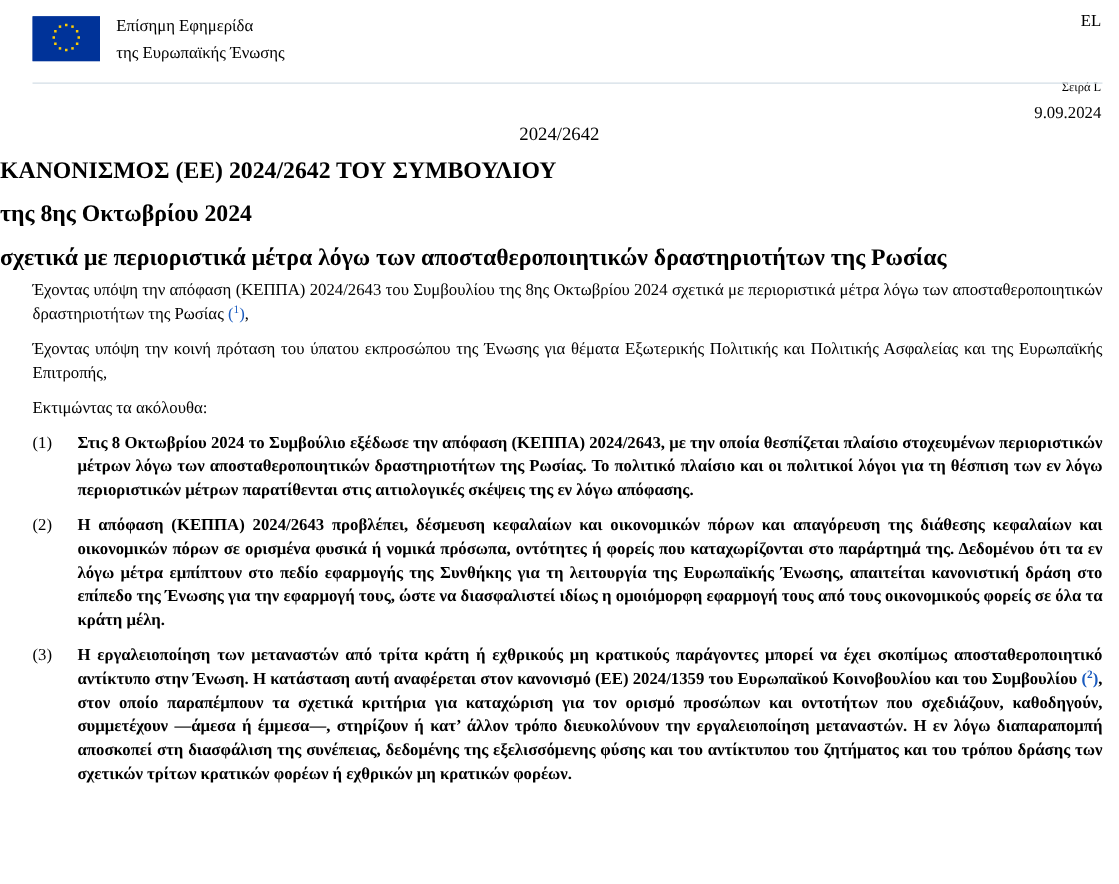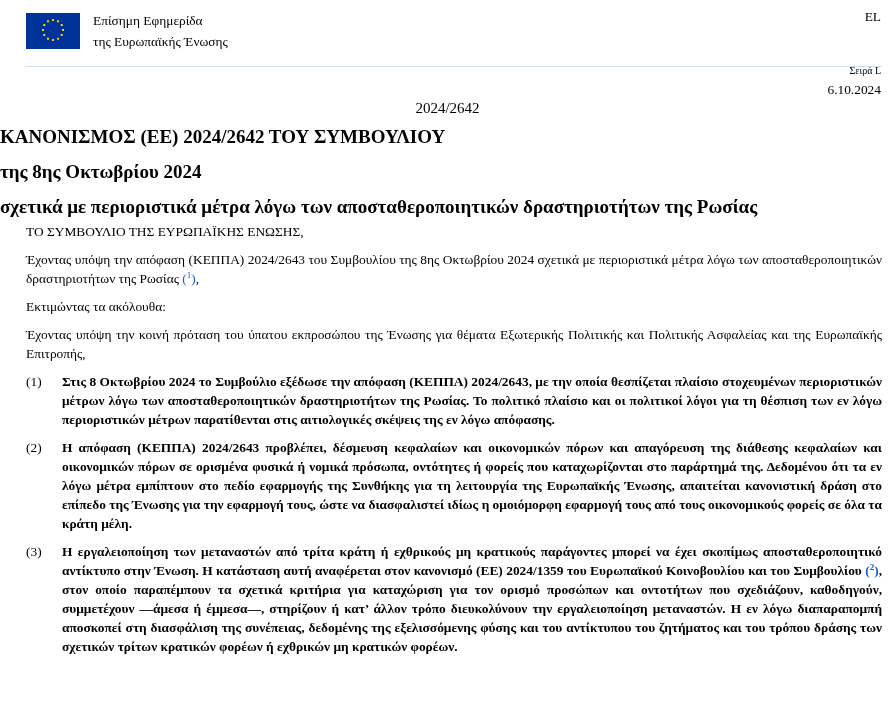--- a/index.html
+++ b/index.html
@@ -69,31 +69,30 @@
   <div class="journal-title">
     <div>Επίσημη Εφημερίδα</div>
     <div>της Ευρωπαϊκής Ένωσης</div>
   </div>
   <div class="lang-code">EL</div>
   <div class="series">Σειρά L</div>
   <div class="sep"></div>
 </div>
 
 <div class="doc-number">2024/2642</div>
-<div class="pub-date">6.10.2024</div>
+<div class="pub-date">9.09.2024</div>
 
 <div class="title t1">ΚΑΝΟΝΙΣΜΟΣ (ΕΕ) 2024/2642 ΤΟΥ ΣΥΜΒΟΥΛΙΟΥ</div>
 <div class="title t2">της 8ης Οκτωβρίου 2024</div>
 <div class="title t3">σχετικά με περιοριστικά μέτρα λόγω των αποσταθεροποιητικών δραστηριοτήτων της Ρωσίας</div>
 
 <div class="body-text">
-  <p>ΤΟ ΣΥΜΒΟΥΛΙΟ ΤΗΣ ΕΥΡΩΠΑΪΚΗΣ ΕΝΩΣΗΣ,</p>
   <p><span>Έχοντας υπόψη την απόφαση (ΚΕΠΠΑ) 2024/2643 του Συμβουλίου της 8ης Οκτωβρίου 2024 σχετικά με περιοριστικά μέτρα λόγω των αποσταθεροποιητικών δραστηριοτήτων της Ρωσίας </span><a class="fn">(<sup>1</sup>)</a><span>,</span></p>
+  <p>Έχοντας υπόψη την κοινή πρόταση του ύπατου εκπροσώπου της Ένωσης για θέματα Εξωτερικής Πολιτικής και Πολιτικής Ασφαλείας και της Ευρωπαϊκής Επιτροπής,</p>
   <p>Εκτιμώντας τα ακόλουθα:</p>
-  <p>Έχοντας υπόψη την κοινή πρόταση του ύπατου εκπροσώπου της Ένωσης για θέματα Εξωτερικής Πολιτικής και Πολιτικής Ασφαλείας και της Ευρωπαϊκής Επιτροπής,</p>
 
   <div class="recital">
     <div class="num">(1)</div>
     <div class="txt">Στις 8 Οκτωβρίου 2024 το Συμβούλιο εξέδωσε την απόφαση (ΚΕΠΠΑ) 2024/2643, με την οποία θεσπίζεται πλαίσιο στοχευμένων περιοριστικών μέτρων λόγω των αποσταθεροποιητικών δραστηριοτήτων της Ρωσίας. Το πολιτικό πλαίσιο και οι πολιτικοί λόγοι για τη θέσπιση των εν λόγω περιοριστικών μέτρων παρατίθενται στις αιτιολογικές σκέψεις της εν λόγω απόφασης.</div>
   </div>
   <div class="recital">
     <div class="num">(2)</div>
     <div class="txt">Η απόφαση (ΚΕΠΠΑ) 2024/2643 προβλέπει, δέσμευση κεφαλαίων και οικονομικών πόρων και απαγόρευση της διάθεσης κεφαλαίων και οικονομικών πόρων σε ορισμένα φυσικά ή νομικά πρόσωπα, οντότητες ή φορείς που καταχωρίζονται στο παράρτημά της. Δεδομένου ότι τα εν λόγω μέτρα εμπίπτουν στο πεδίο εφαρμογής της Συνθήκης για τη λειτουργία της Ευρωπαϊκής Ένωσης, απαιτείται κανονιστική δράση στο επίπεδο της Ένωσης για την εφαρμογή τους, ώστε να διασφαλιστεί ιδίως η ομοιόμορφη εφαρμογή τους από τους οικονομικούς φορείς σε όλα τα κράτη μέλη.</div>
   </div>
   <div class="recital">

